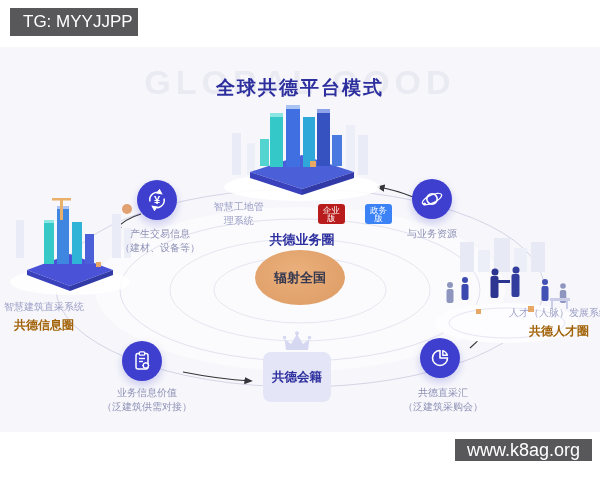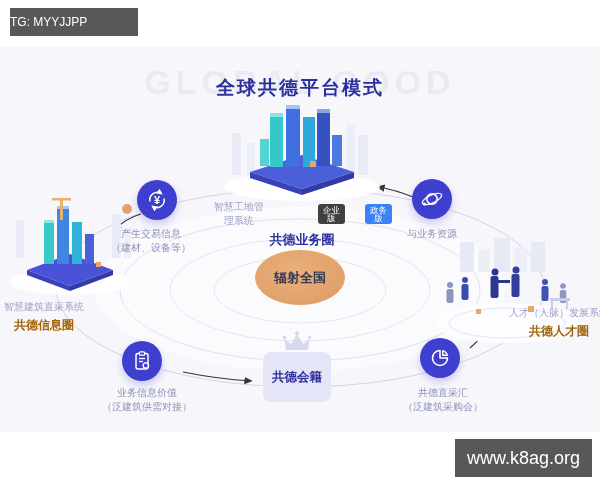--- a/index.html
+++ b/index.html
@@ -1,38 +1,38 @@
 <!DOCTYPE html>
 <html><head>
 <meta charset="utf-8">
 <style>
   html,body{margin:0;padding:0;background:#fff;}
   .screen{position:relative;width:600px;height:480px;background:#ffffff;overflow:hidden;
           font-family:"Liberation Sans","DejaVu Sans",sans-serif;}
   
   .tg-badge{position:absolute;left:10px;top:8px;width:128px;height:28px;background:#58585a;
-            color:#fff;font-size:12px;display:flex;align-items:center;box-sizing:border-box;}
-  .site-badge{position:absolute;left:455px;top:439px;width:137px;height:38px;background:#58585a;
+            color:#fff;font-size:17px;display:flex;align-items:center;padding-left:13px;box-sizing:border-box;}
+  .site-badge{position:absolute;left:455px;top:439px;width:137px;height:22px;background:#58585a;
             color:#fff;font-size:18px;display:flex;align-items:center;justify-content:center;}
   
   .stage{position:absolute;left:0;top:47px;width:600px;height:385px;background:#f7f7fb;}
   .watermark{position:absolute;left:0;top:16px;width:600px;text-align:center;font-size:34px;
              font-weight:700;color:#eaeaf2;letter-spacing:5px;}
   .title{position:absolute;left:0;top:28px;width:600px;text-align:center;font-size:19px;
          font-weight:700;color:#2d2f9e;letter-spacing:2px;}
   .orbit-svg{position:absolute;left:0;top:0;width:600px;height:385px;}
   .illus{position:absolute;}
   
   .node-col{position:absolute;text-align:center;}
   .sys-label{font-size:10px;color:#9b9ec6;}
   .node-name{font-size:13px;font-weight:700;color:#2d2f9e;margin-top:3px;text-align:center;}
   .node-name.bright{color:#a16207;font-size:12px;}
   .top-row{display:flex;align-items:center;justify-content:center;gap:20px;}
   .ver-badge{font-size:8.5px;color:#fff;padding:1.5px 5px;border-radius:3px;line-height:1;}
-  .ver-badge.ent{background:#404040;margin-left:32px;}
+  .ver-badge.ent{background:#b91c1c;margin-left:32px;}
   .ver-badge.gov{background:#3b82f6;}
   .chevron{margin-top:2px;}
   
   .icon-circle{position:absolute;width:40px;height:40px;border-radius:50%;background:#3e3ecf;
                display:flex;align-items:center;justify-content:center;box-shadow:0 4px 8px rgba(62,62,207,.25);}
   .note-label{position:absolute;width:120px;text-align:center;font-size:10px;color:#8e91b6;line-height:14px;}
   
   .center-ellipse{position:absolute;left:255px;top:203px;width:90px;height:55px;border-radius:50%;
                   background:radial-gradient(ellipse at 45% 40%, #eab07c, #dd9a63);
                   display:flex;align-items:center;justify-content:center;}
@@ -176,21 +176,21 @@
         <defs>
           <marker id="wah" markerWidth="5" markerHeight="5" refX="3" refY="2" orient="auto">
             <path d="M0,0 L4,2 L0,4 Z" fill="#fff"></path>
           </marker>
         </defs>
         <path d="M5 13.5 A 7.5 7.5 0 0 1 16.5 5.6" fill="none" stroke="#fff" stroke-width="1.5" marker-end="url(#wah)"></path>
         <path d="M19 10.5 A 7.5 7.5 0 0 1 7.5 18.4" fill="none" stroke="#fff" stroke-width="1.5" marker-end="url(#wah)"></path>
         <text x="12" y="16" font-size="11" font-weight="700" fill="#fff" text-anchor="middle" font-family="Liberation Sans, sans-serif">¥</text>
       </svg>
     </div>
-    <div class="note-label" style="left:91px;top:180px">
+    <div class="note-label" style="left:100px;top:180px">
       <div>产生交易信息</div>
       <div>（建材、设备等）</div>
     </div>
 
     <div class="icon-circle" style="left:412px;top:132px">
       <svg width="24" height="24" viewBox="0 0 24 24">
         <circle cx="12" cy="12" r="5.2" fill="none" stroke="#fff" stroke-width="1.6"></circle>
         <ellipse cx="12" cy="12" rx="10.5" ry="4" fill="none" stroke="#fff" stroke-width="1.2" transform="rotate(-25 12 12)"></ellipse>
         <circle cx="4.5" cy="17" r="1.6" fill="#fff"></circle>
       </svg>

